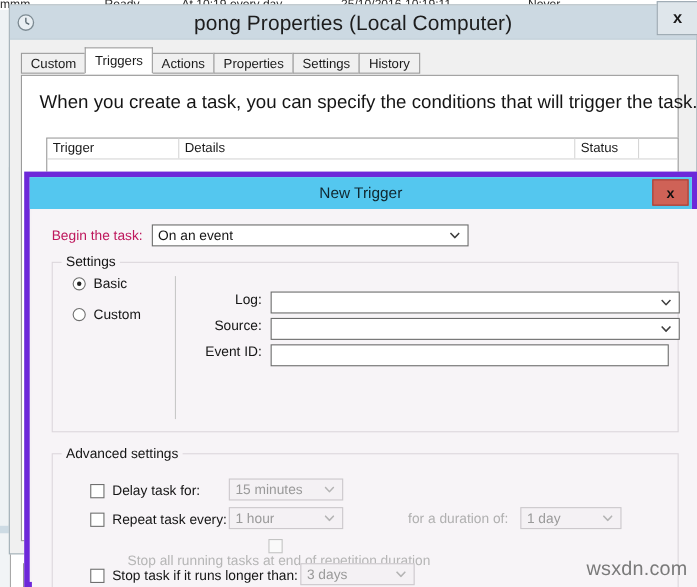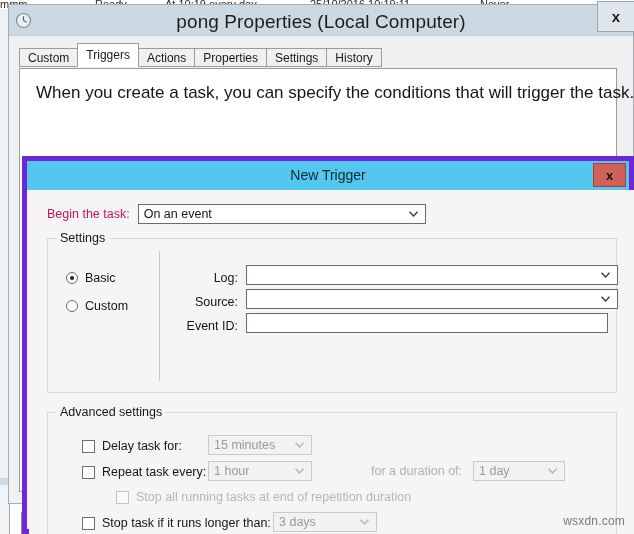--- a/index.html
+++ b/index.html
@@ -329,21 +329,21 @@
     border-right: 1px solid #c8c8c8;
     height: 130px;
     box-sizing: border-box;
   }
   .radio-row {
     display: flex;
     align-items: center;
     margin: 0 0 14px 18px;
     cursor: pointer;
   }
-  #radio-col .radio-row:first-child { margin-top: 20px; }
+  #radio-col .radio-row:first-child { margin-top: 0; }
   .radio {
     width: 12px; height: 12px;
     border: 1px solid #6f6f6f;
     border-radius: 50%;
     background: #ffffff;
     margin-right: 7px;
     position: relative;
     flex: none;
     box-sizing: border-box;
   }
@@ -358,21 +358,21 @@
   .radio-label {
     font-size: 12.5px;
     color: #151515;
     white-space: nowrap;
   }
 
   
   .field-row {
     position: absolute;
     display: flex;
-    align-items: flex-end;
+    align-items: flex-start;
   }
   .field-label {
     font-size: 12.5px;
     color: #151515;
     width: 58px;
     text-align: right;
     margin-right: 8px;
     white-space: nowrap;
   }
   .textinput {
@@ -413,33 +413,33 @@
     white-space: nowrap;
   }
   .chk-label.dim { color: #b6b6b6; }
   .combo.disabled {
     background: #f4f1f4;
     border: 1px solid #ccc8cc;
   }
   .combo.disabled .cval { color: #9a9a9a; }
   #adv-delay   { left: 34px; top: 26px; }
   #adv-repeat  { left: 34px; top: 52px; }
-  #adv-stopall { left: 68px; top: 77px; }
+  #adv-stopall { left: 68px; top: 77px; flex-direction: column; }
   #adv-stoplong{ left: 34px; top: 103px; }
   #delay-combo  { position: absolute; left: 160px; top: 22px; width: 104px; }
   #repeat-combo { position: absolute; left: 160px; top: 48px; width: 104px; }
   #dur-label    { position: absolute; left: 323px; top: 51px; font-size: 12.5px; color: #b0b0b0; white-space: nowrap; }
   #dur-combo    { position: absolute; left: 425px; top: 48px; width: 92px; }
   #stoplong-combo { position: absolute; left: 225px; top: 99px; width: 104px; }
 
   
   #watermark {
     position: absolute;
     right: 9px; bottom: 6px;
-    font-size: 12px;
+    font-size: 18px;
     color: #7a7a7a;
     z-index: 30;
     letter-spacing: 0.2px;
   }
 </style>
 </head>
 <body>
 
 <div id="desktop-bg">
 
@@ -474,20 +474,28 @@
     <div class="tab">Actions</div>
     <div class="tab">Properties</div>
     <div class="tab">Settings</div>
     <div class="tab">History</div>
   </div>
 
   <div id="props-tabpage"></div>
 
   <div id="props-desc">When you create a task, you can specify the conditions that will trigger the task.</div>
 
+  <div id="trigger-list">
+    <div id="trigger-head">
+      <div class="th th-trigger">Trigger</div>
+      <div class="th th-details">Details</div>
+      <div class="th th-status">Status</div>
+      <div class="th th-pad"></div>
+    </div>
+  </div>
 </div>
 
 <div id="newtrigger">
 
   <div id="nt-titlebar">
     <div id="nt-title-text">New Trigger</div>
     <div id="nt-close">x</div>
   </div>
 
   <div id="nt-body">

